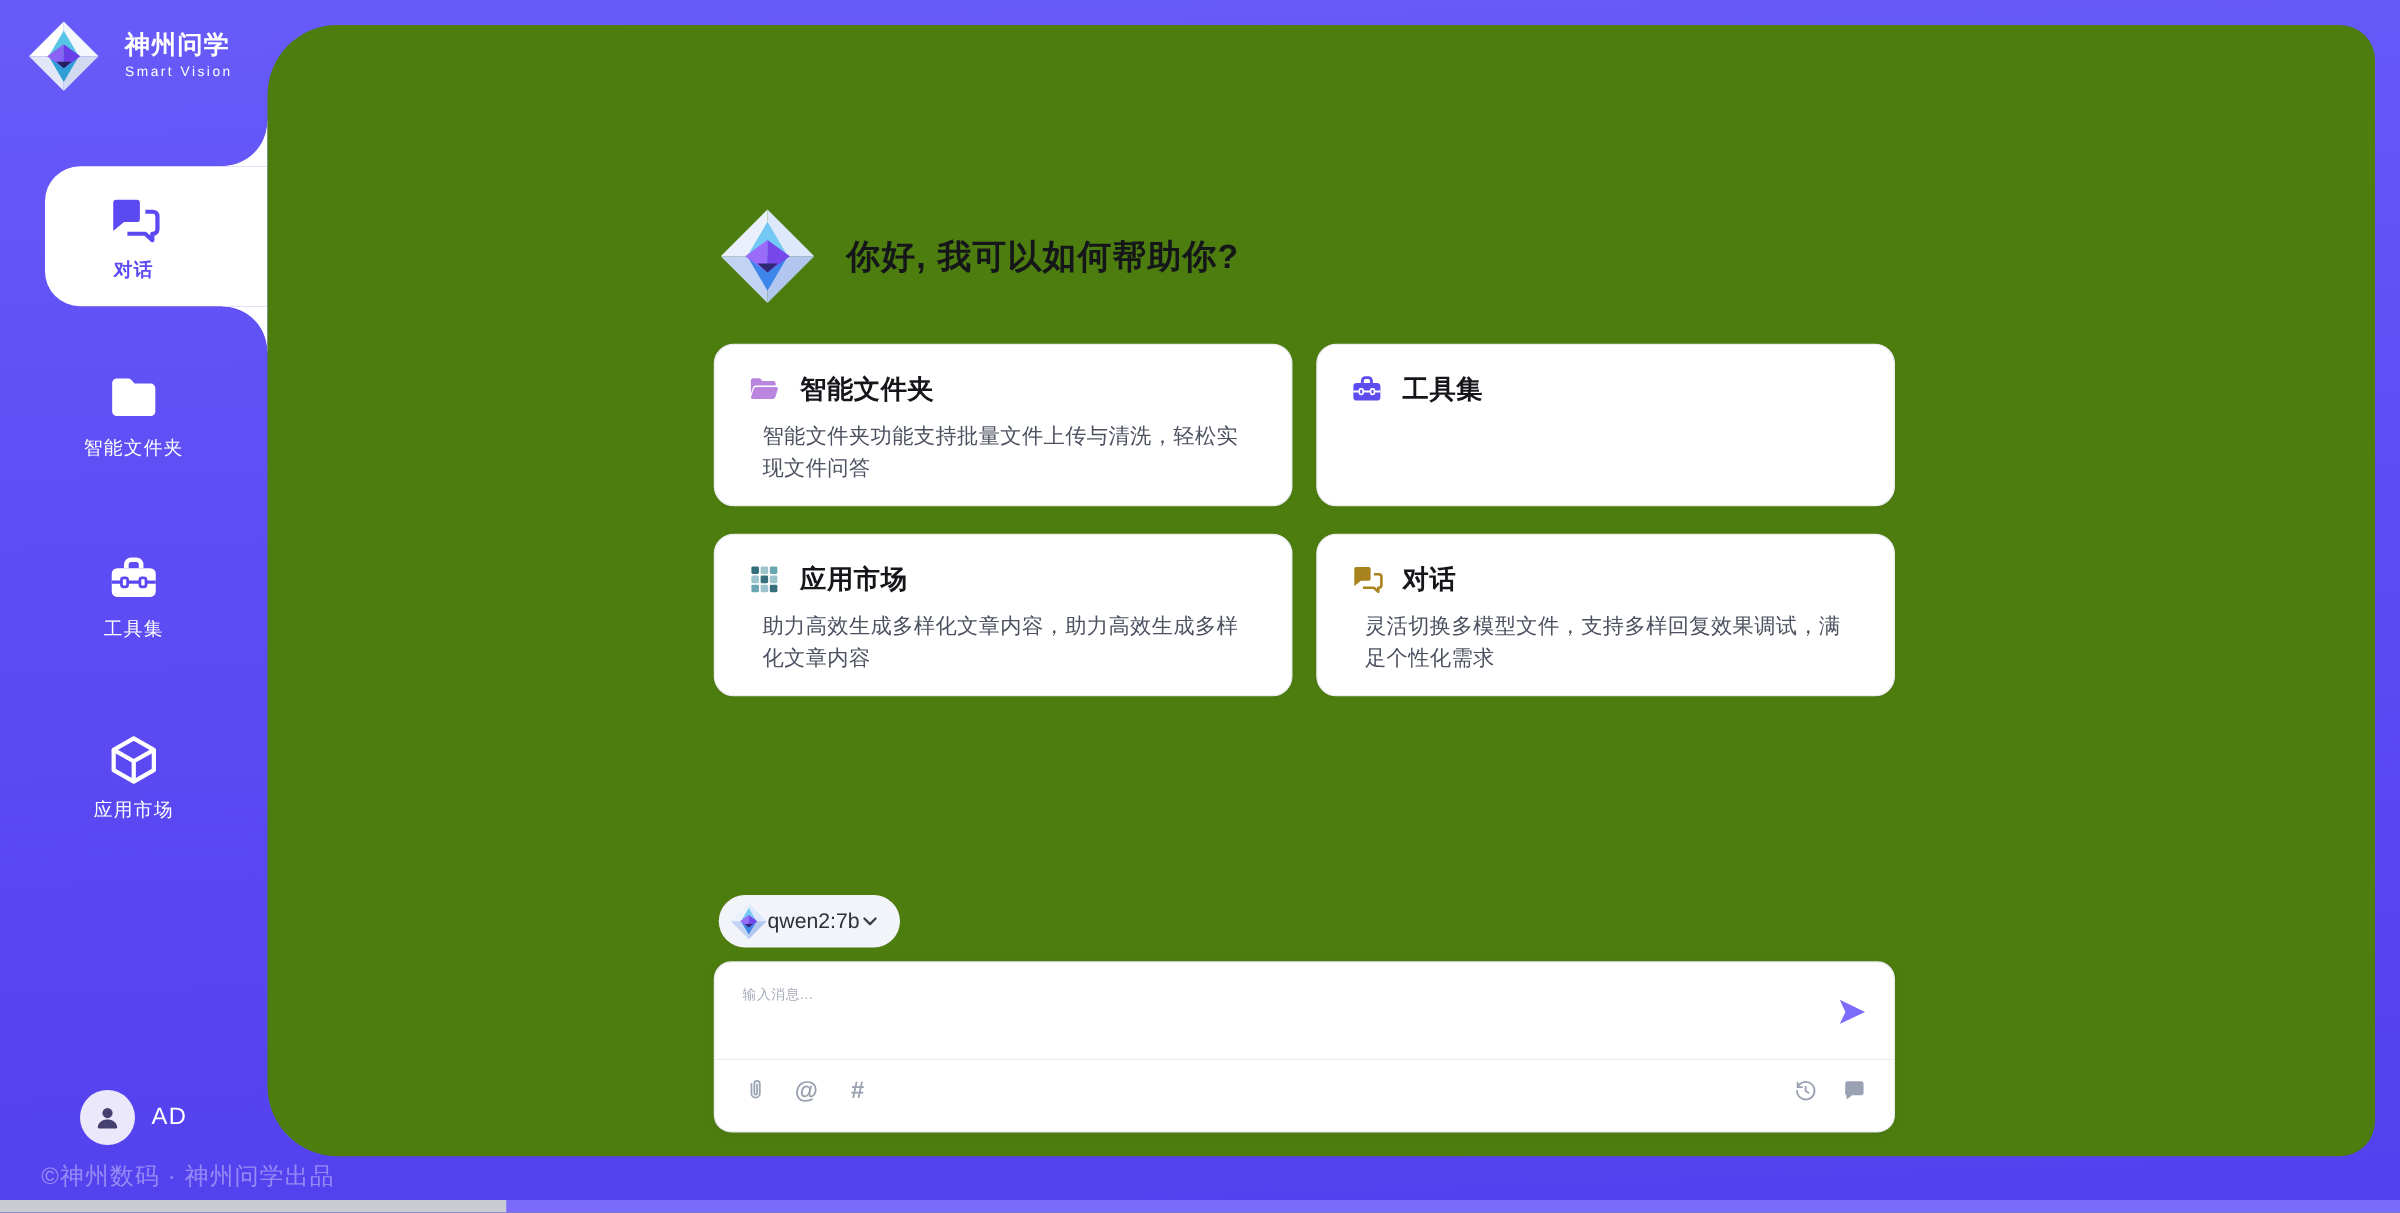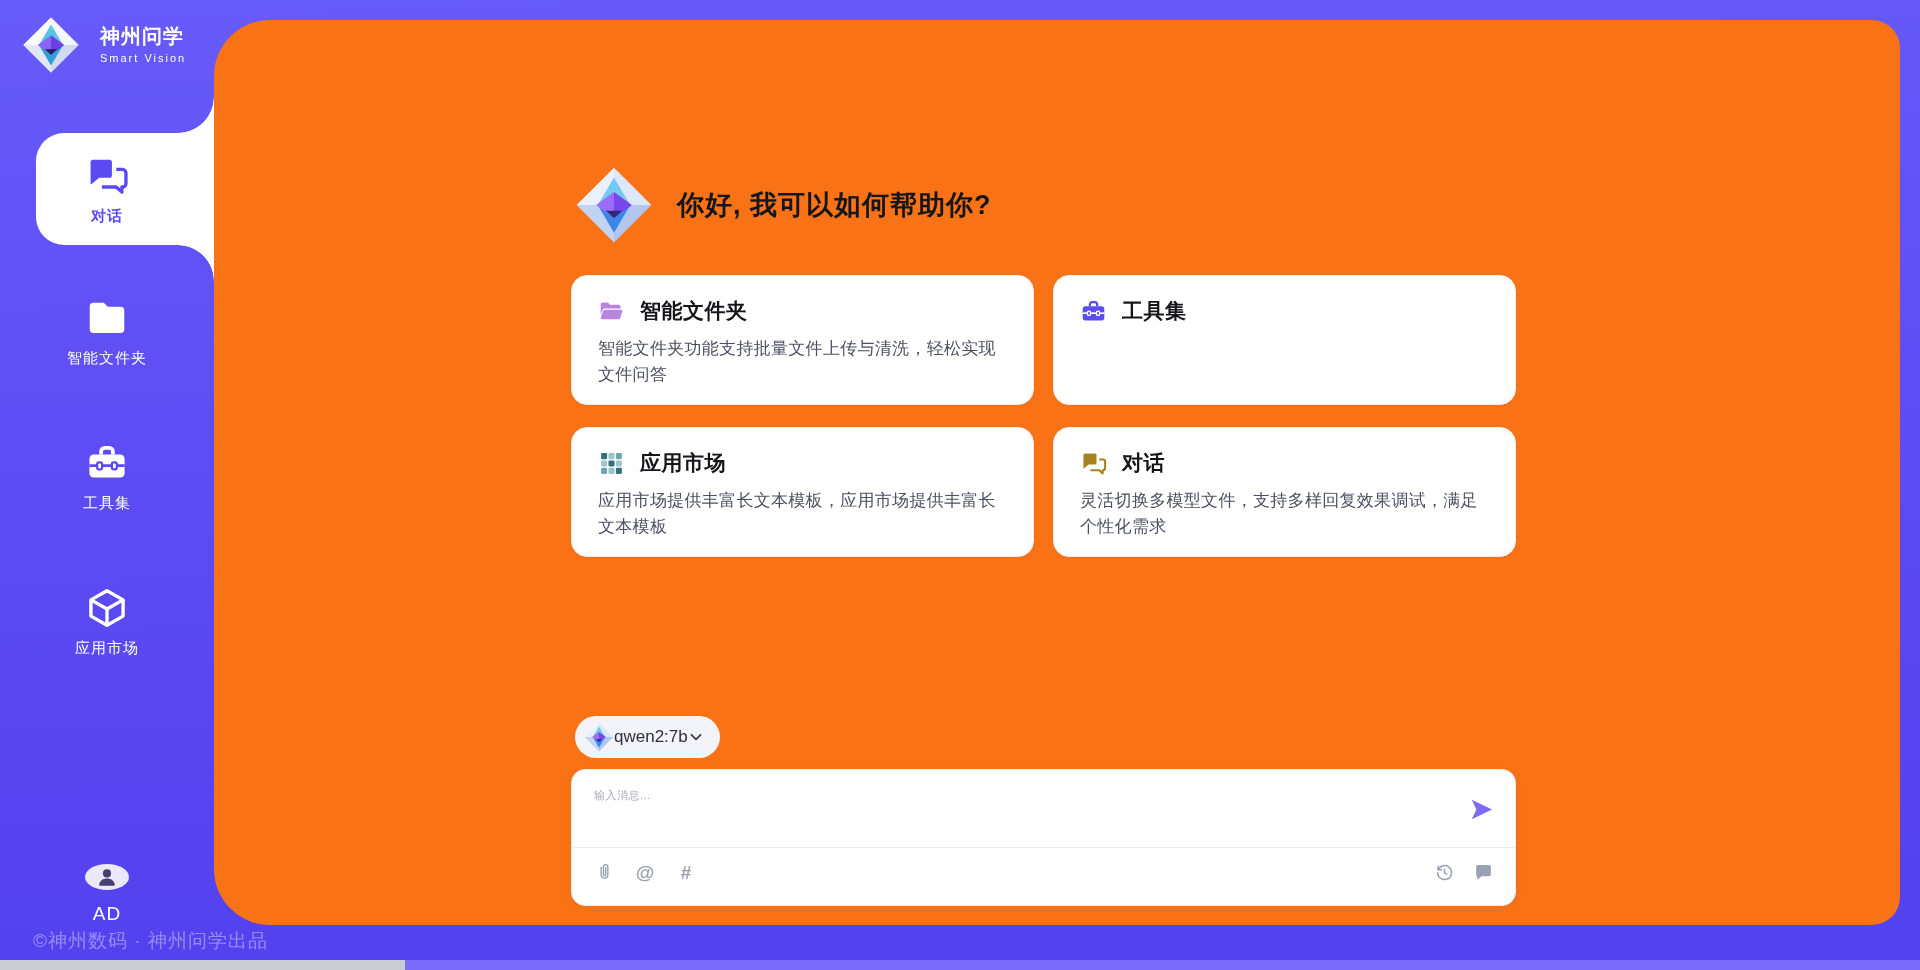--- a/index.html
+++ b/index.html
@@ -6,21 +6,21 @@
   body{
     width:1920px;height:970px;overflow:hidden;position:relative;
     font-family:"Liberation Sans","DejaVu Sans",sans-serif;
     background:linear-gradient(178deg,#675bf9 0%,#5d4bf3 48%,#5340ee 100%);
   }
   .stage{position:absolute;inset:0;}
 
   
   .panel{
     position:absolute;left:214px;top:20px;width:1686px;height:905px;
-    background:#f97316;border-radius:56px 28px 28px 56px;
+    background:#4d7c0f;border-radius:56px 28px 28px 56px;
   }
 
   
   .sidebar{position:absolute;left:0;top:0;width:214px;height:970px;}
   .brand{position:absolute;left:22px;top:16px;display:flex;align-items:center;gap:20px;}
   .brand svg{width:58px;height:58px;}
   .brand-text{display:flex;flex-direction:column;line-height:1.15;}
   .brand-name{color:#fff;font-size:20px;font-weight:700;letter-spacing:1px;}
   .brand-sub{color:#fff;font-size:11px;letter-spacing:2px;margin-top:4px;}
 
@@ -41,21 +41,21 @@
   }
   .nav-blob::after{
     content:"";position:absolute;right:0;bottom:-36px;width:36px;height:36px;
     background:radial-gradient(circle 36px at 0 100%,transparent 35.4px,#fff 36px);
   }
   .nav-item.active{--cut:#fff;}
   .nav-item.active .nav-label{font-weight:600;}
 
   .user-row{
     position:absolute;left:0;top:870px;width:214px;height:48px;
-    display:flex;align-items:center;justify-content:center;gap:13px;cursor:pointer;flex-direction:column;
+    display:flex;align-items:center;justify-content:center;gap:13px;cursor:pointer;
   }
   .avatar{
     width:44px;height:44px;border-radius:50%;background:#ece8fb;
     display:flex;align-items:center;justify-content:center;
   }
   .avatar svg{width:26px;height:26px;}
   .user-name{color:#fff;font-size:19px;letter-spacing:1px;}
   .side-footer{
     position:absolute;left:33px;top:928px;font-size:19px;letter-spacing:1px;
     color:rgba(255,255,255,0.38);white-space:nowrap;
@@ -74,21 +74,21 @@
   }
   .card{
     background:#fff;border:1px solid #ebecf2;border-radius:16px;
     box-sizing:border-box;padding:21px 26px;cursor:pointer;--cut:#fff;
     box-shadow:0 1px 3px rgba(25,28,66,0.03);
   }
   .card-head{display:flex;align-items:center;gap:15px;}
   .card-head svg{width:27px;height:27px;}
   .card-title{font-size:21px;font-weight:700;color:#15161a;letter-spacing:0.5px;}
   .card-desc{
-    margin-top:11px;font-size:17px;color:#4c5160;line-height:1.55;letter-spacing:0.3px;
+    margin-top:11px;font-size:17px;color:#4c5160;line-height:1.55;letter-spacing:0.3px;margin-left:12px;
   }
 
   
   .model-pill{
     position:absolute;left:575px;top:716px;height:42px;border-radius:21px;
     background:#f3f4fa;display:flex;align-items:center;gap:0;
     padding:0 16px 0 9px;cursor:pointer;
   }
   .model-pill .pill-logo{width:30px;height:30px;}
   .model-name{font-size:17px;color:#2e3038;}
@@ -260,21 +260,21 @@
               <rect x="3" y="10.1" width="5.8" height="5.8" rx="1.1" fill="#9cc4cc"></rect>
               <rect x="10.1" y="10.1" width="5.8" height="5.8" rx="1.1" fill="#356f7d"></rect>
               <rect x="17.2" y="10.1" width="5.8" height="5.8" rx="1.1" fill="#9cc4cc"></rect>
               <rect x="3" y="17.2" width="5.8" height="5.8" rx="1.1" fill="currentColor"></rect>
               <rect x="10.1" y="17.2" width="5.8" height="5.8" rx="1.1" fill="#9cc4cc"></rect>
               <rect x="17.2" y="17.2" width="5.8" height="5.8" rx="1.1" fill="#356f7d"></rect>
             </g>
           </svg>
           <span class="card-title">应用市场</span>
         </div>
-        <div class="card-desc">应用市场提供丰富长文本模板，应用市场提供丰富长文本模板</div>
+        <div class="card-desc">助力高效生成多样化文章内容，助力高效生成多样化文章内容</div>
       </div>
 
       <div class="card">
         <div class="card-head">
           <svg viewBox="0 0 26 26" style="color: rgb(168, 130, 28);">
             <path d="M10 19.5h8.4l3.4 3v-3h.3c1.2 0 2.1-.9 2.1-2.1v-6.2c0-1.2-.9-2.1-2.1-2.1h-3.6" fill="none" stroke="currentColor" stroke-width="2" stroke-linejoin="round"></path>
             <path d="M2.5 4.9c0-1.3 1-2.3 2.3-2.3h9.6c1.3 0 2.3 1 2.3 2.3v7.6c0 1.3-1 2.3-2.3 2.3H8.7l-4.5 3.7c-.6.5-1.7.2-1.7-.7z" fill="currentColor" stroke="var(--cut)" stroke-width="1.6"></path>
           </svg>
           <span class="card-title">对话</span>
         </div>

